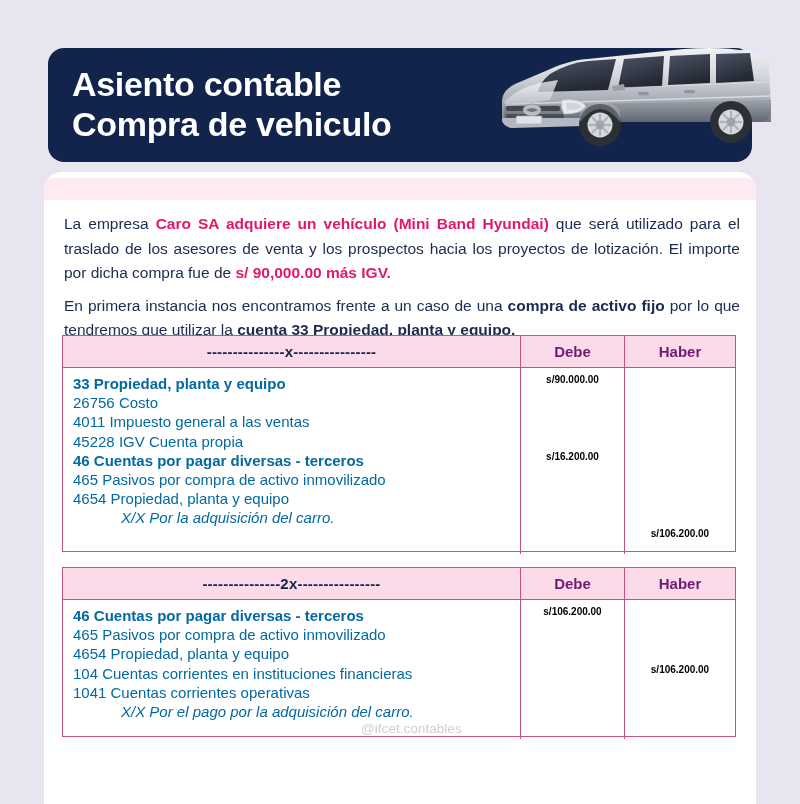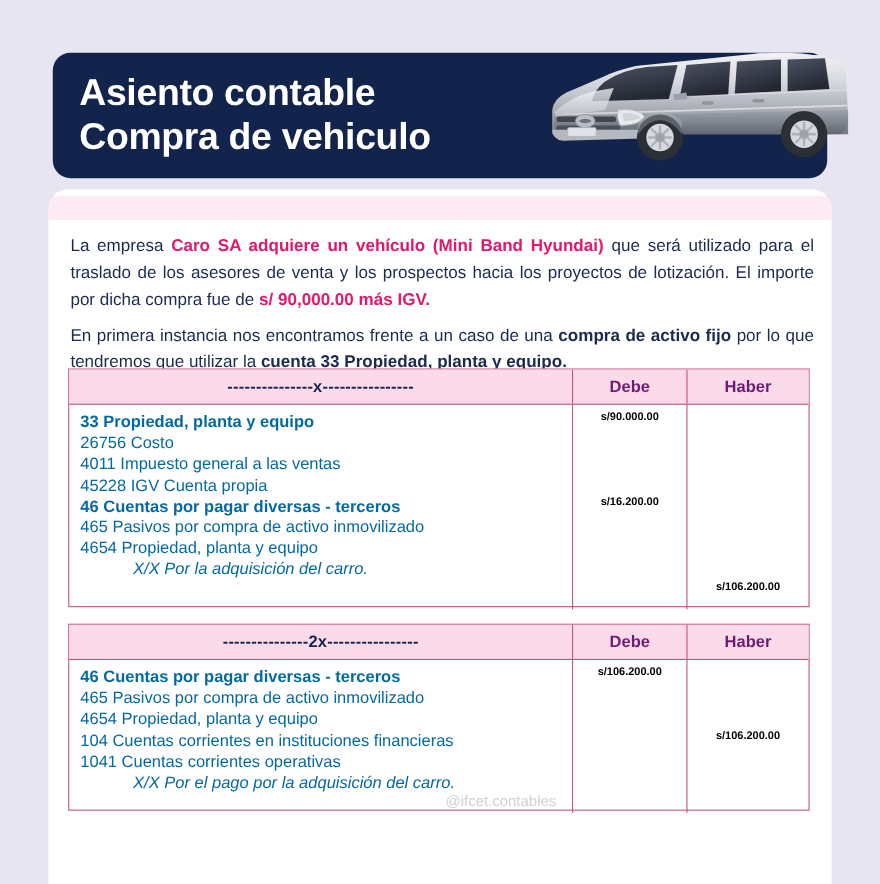--- a/index.html
+++ b/index.html
@@ -187,21 +187,20 @@
     font-size: 10px;
     font-weight: bold;
     white-space: nowrap;
   }
 
   .watermark {
     position: absolute;
     color: #cfcfd6;
     font-size: 13.6px;
     white-space: nowrap;
-    margin-left: 44px;
   }
 </style>
 </head>
 <body>
 
 <div class="header-wrap">
   <div class="header-box">
     <div class="header-title">Asiento contable
 Compra de vehiculo</div>
   </div>

